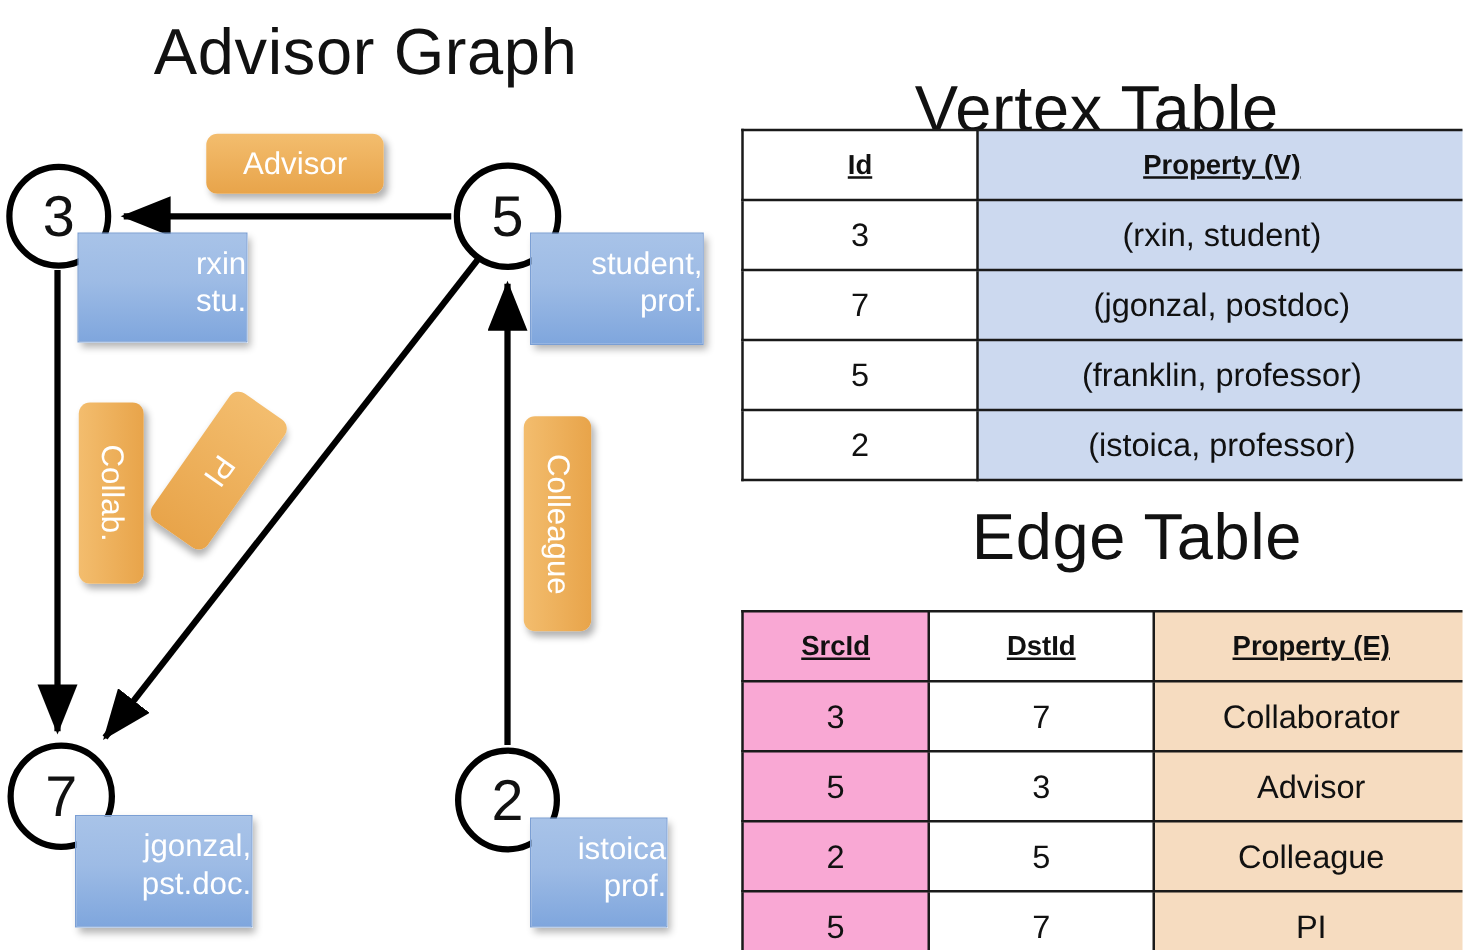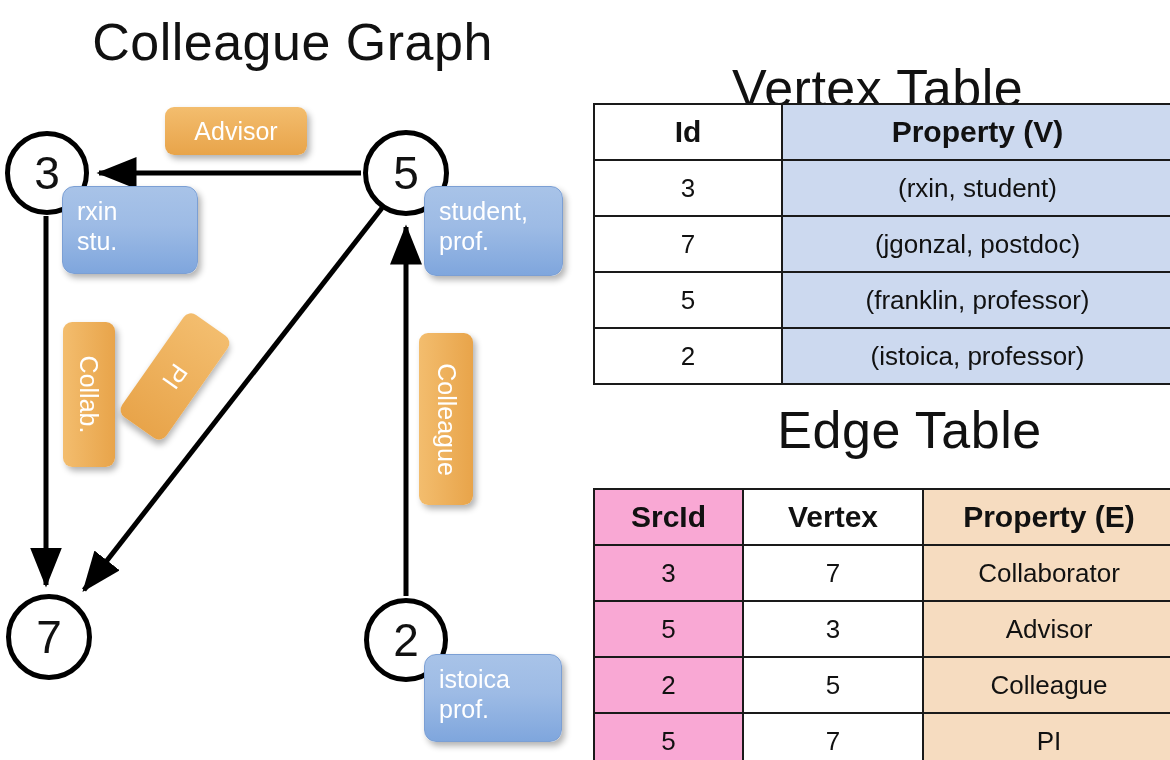--- a/index.html
+++ b/index.html
@@ -60,38 +60,39 @@
     z-index: 3;
   }
   #node-3 { left: 5px;   top: 131px; width: 84px; height: 84px; }
   #node-5 { left: 363px; top: 130px; width: 86px; height: 86px; }
   #node-7 { left: 6px;   top: 594px; width: 86px; height: 86px; }
   #node-2 { left: 364px; top: 598px; width: 84px; height: 84px; }
 
   
   .vprop {
     position: absolute;
-    border-radius: 12px;
+    border-radius: 0;
     background: linear-gradient(to bottom, #a8c3e8 0%, #9dbbe5 45%, #7fa6dd 100%);
     border: 1px solid #7b9fd4;
     box-shadow: 3px 4px 6px rgba(0,0,0,0.30);
     color: #ffffff;
     font-family: "Liberation Sans", sans-serif;
     font-weight: 300;
     font-size: 25px;
     line-height: 30px;
     padding: 9px 0 16px 14px;
     box-sizing: border-box;
     z-index: 4;
     white-space: pre-line;
+    text-align: right;
   }
   #vprop-3 { left: 62px;  top: 186px; width: 136px; height: 88px; }
   #vprop-5 { left: 424px; top: 186px; width: 139px; height: 90px; }
   #vprop-7 { left: 60px;  top: 652px; width: 142px; height: 90px; }
-  #vprop-2 { left: 424px; top: 654px; width: 138px; height: 88px; }
+  #vprop-2 { left: 424px; top: 654px; width: 110px; height: 88px; }
 
   
   .eprop {
     position: absolute;
     border-radius: 9px;
     background: linear-gradient(to bottom, #f0b濃 0%, #e9a94f 100%);
     box-shadow: 3px 4px 6px rgba(0,0,0,0.30);
     color: #ffffff;
     font-family: "Liberation Sans", sans-serif;
     font-weight: 300;
@@ -131,41 +132,42 @@
   table.gtable td, table.gtable th {
     border: 2px solid #1a1a1a;
     text-align: center;
     vertical-align: middle;
     font-weight: 300;
     color: #111111;
     padding: 0;
   }
   table.gtable th {
     font-weight: 700;
-    font-size: 30px;
+    font-size: 22px;
+    text-decoration: underline;
   }
   table.gtable td { font-size: 26px; }
 
   
   #vertex-table { left: 593px; top: 103px; width: 575px; }
   #vertex-table th, #vertex-table td { height: 54px; }
   #vertex-table .col-id   { width: 186px; background: #ffffff; }
   #vertex-table .col-prop { width: 389px; background: #ccd9ef; }
 
   
   #edge-table { left: 593px; top: 488px; width: 575px; }
   #edge-table th, #edge-table td { height: 54px; }
   #edge-table .col-src { width: 147px; background: #f9a8d4; }
   #edge-table .col-dst { width: 178px; background: #ffffff; }
   #edge-table .col-ep  { width: 250px; background: #f6dcc0; }
 </style>
 </head>
 <body>
 
-<div class="title" id="title-property-graph">Colleague Graph</div>
+<div class="title" id="title-property-graph">Advisor Graph</div>
 
 <div class="title" id="title-vertex-table">Vertex Table</div>
 
 <div class="title" id="title-edge-table">Edge Table</div>
 
 <div id="graph-panel">
 
   <svg id="graph-edges" viewBox="0 0 585 760">
     <defs>
       <marker id="arrowhead" markerWidth="9" markerHeight="9" refX="7.5" refY="3.2" orient="auto" markerUnits="strokeWidth">
@@ -184,20 +186,22 @@
 
   <div class="vnode" id="node-3">3</div>
   <div class="vnode" id="node-5">5</div>
   <div class="vnode" id="node-7">7</div>
   <div class="vnode" id="node-2">2</div>
 
   <div class="vprop" id="vprop-3">rxin
 stu.</div>
   <div class="vprop" id="vprop-5">student,
 prof.</div>
+  <div class="vprop" id="vprop-7">jgonzal,
+pst.doc.</div>
   <div class="vprop" id="vprop-2">istoica
 prof.</div>
 
   <div class="eprop horiz" id="eprop-advisor">Advisor</div>
 
   <div class="eprop vert" id="eprop-collab">
     <span class="rot90">Collab.</span>
   </div>
 
   <div class="eprop horiz" id="eprop-pi">
@@ -233,21 +237,21 @@
       <td class="col-id">2</td>
       <td class="col-prop">(istoica, professor)</td>
     </tr>
   </tbody>
 </table>
 
 <table class="gtable" id="edge-table">
   <thead>
     <tr>
       <th class="col-src">SrcId</th>
-      <th class="col-dst">Vertex</th>
+      <th class="col-dst">DstId</th>
       <th class="col-ep">Property (E)</th>
     </tr>
   </thead>
   <tbody>
     <tr>
       <td class="col-src">3</td>
       <td class="col-dst">7</td>
       <td class="col-ep">Collaborator</td>
     </tr>
     <tr>

